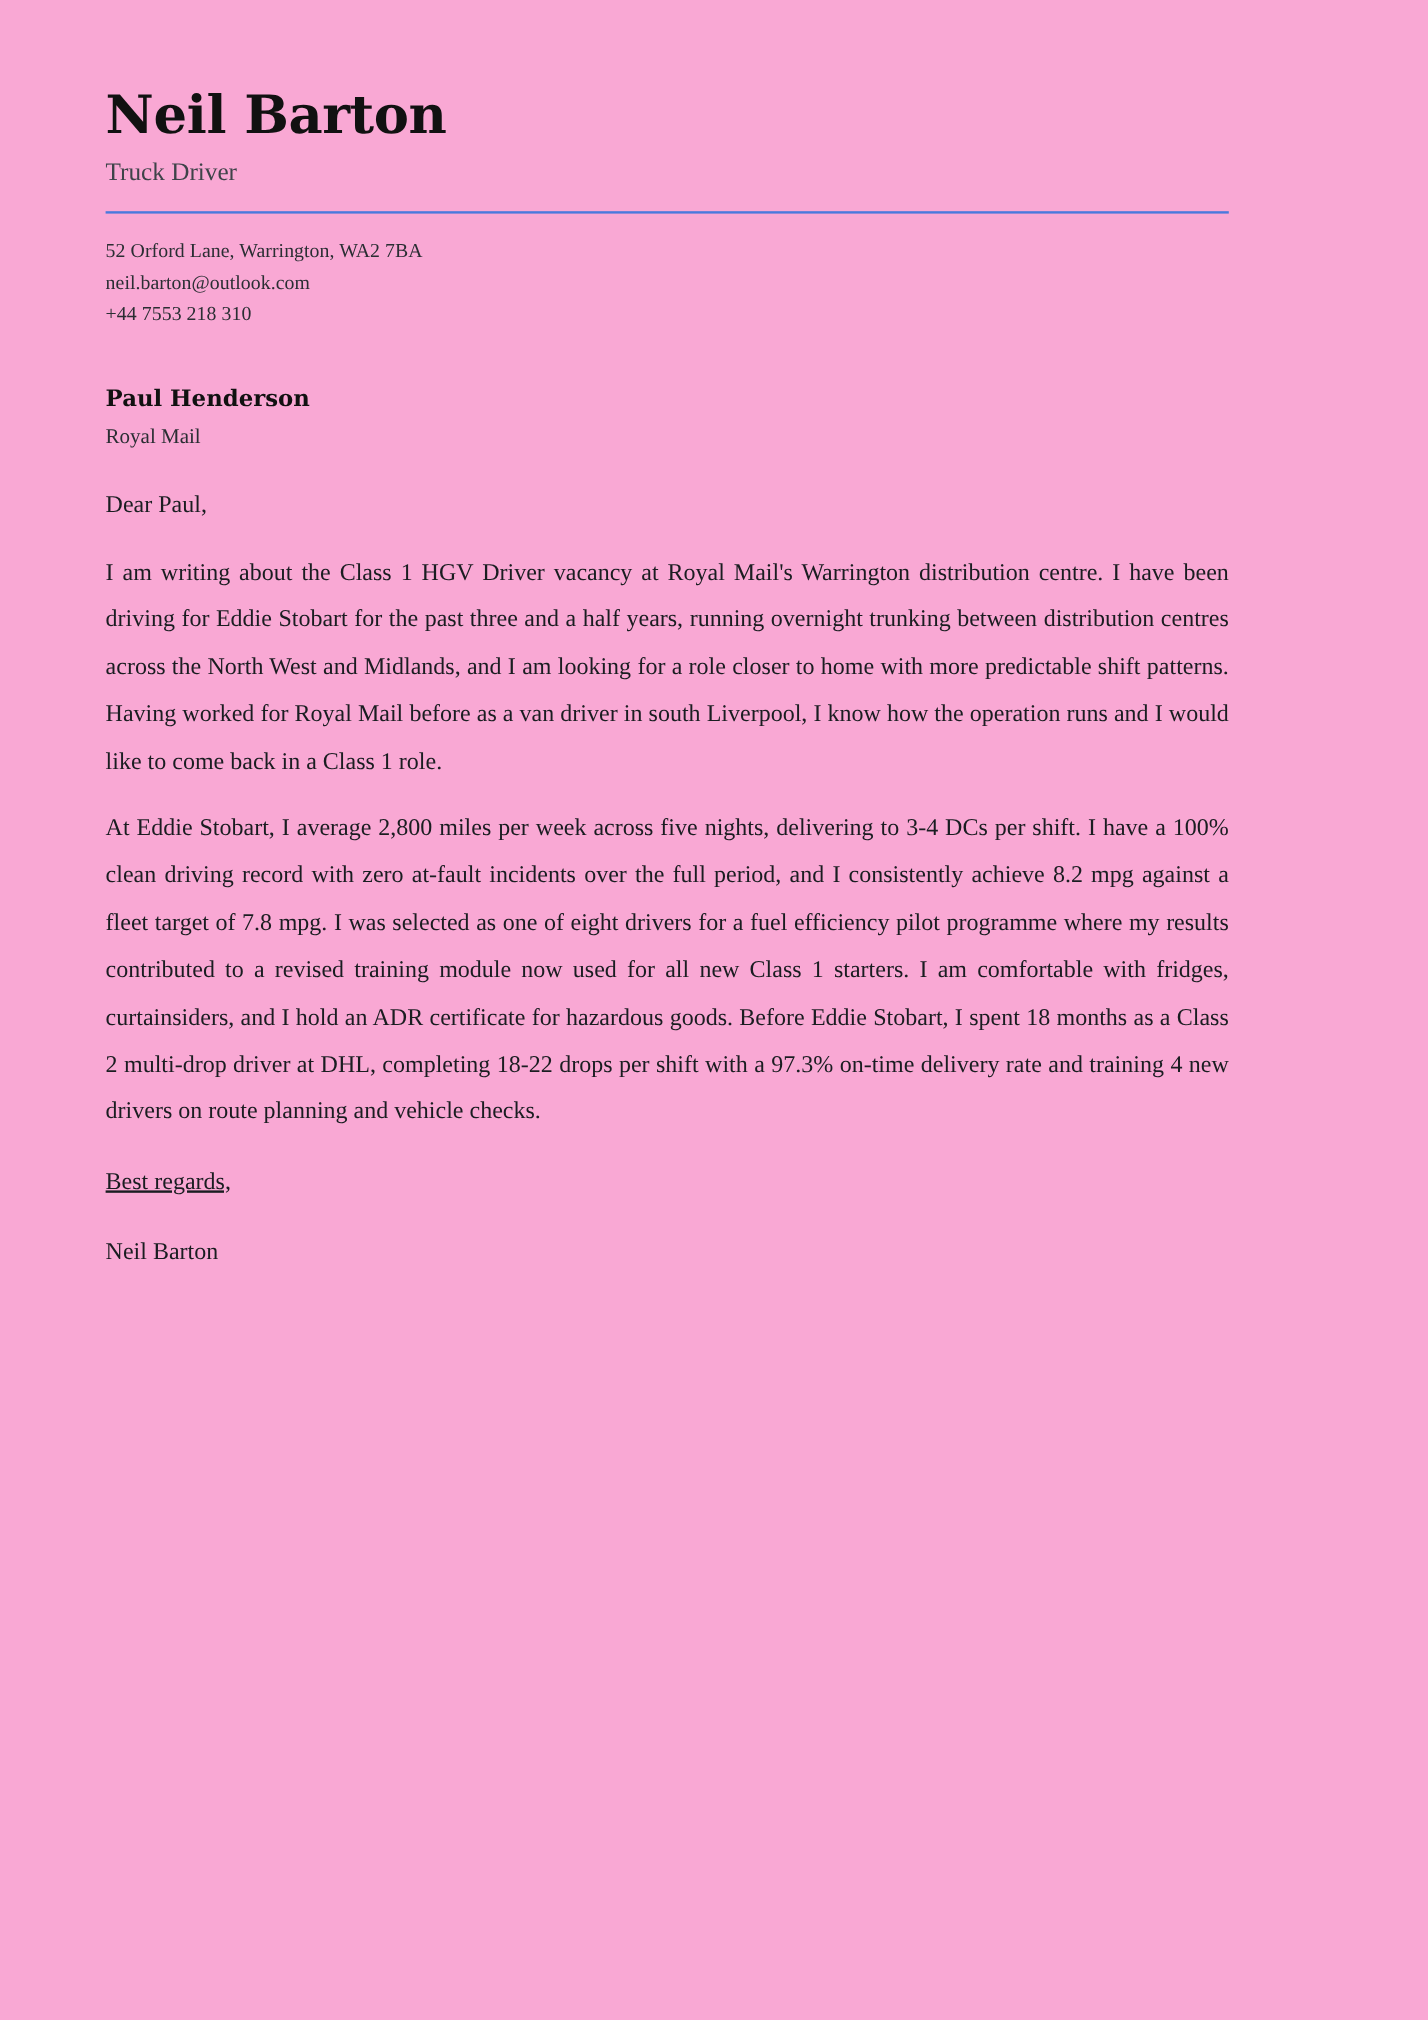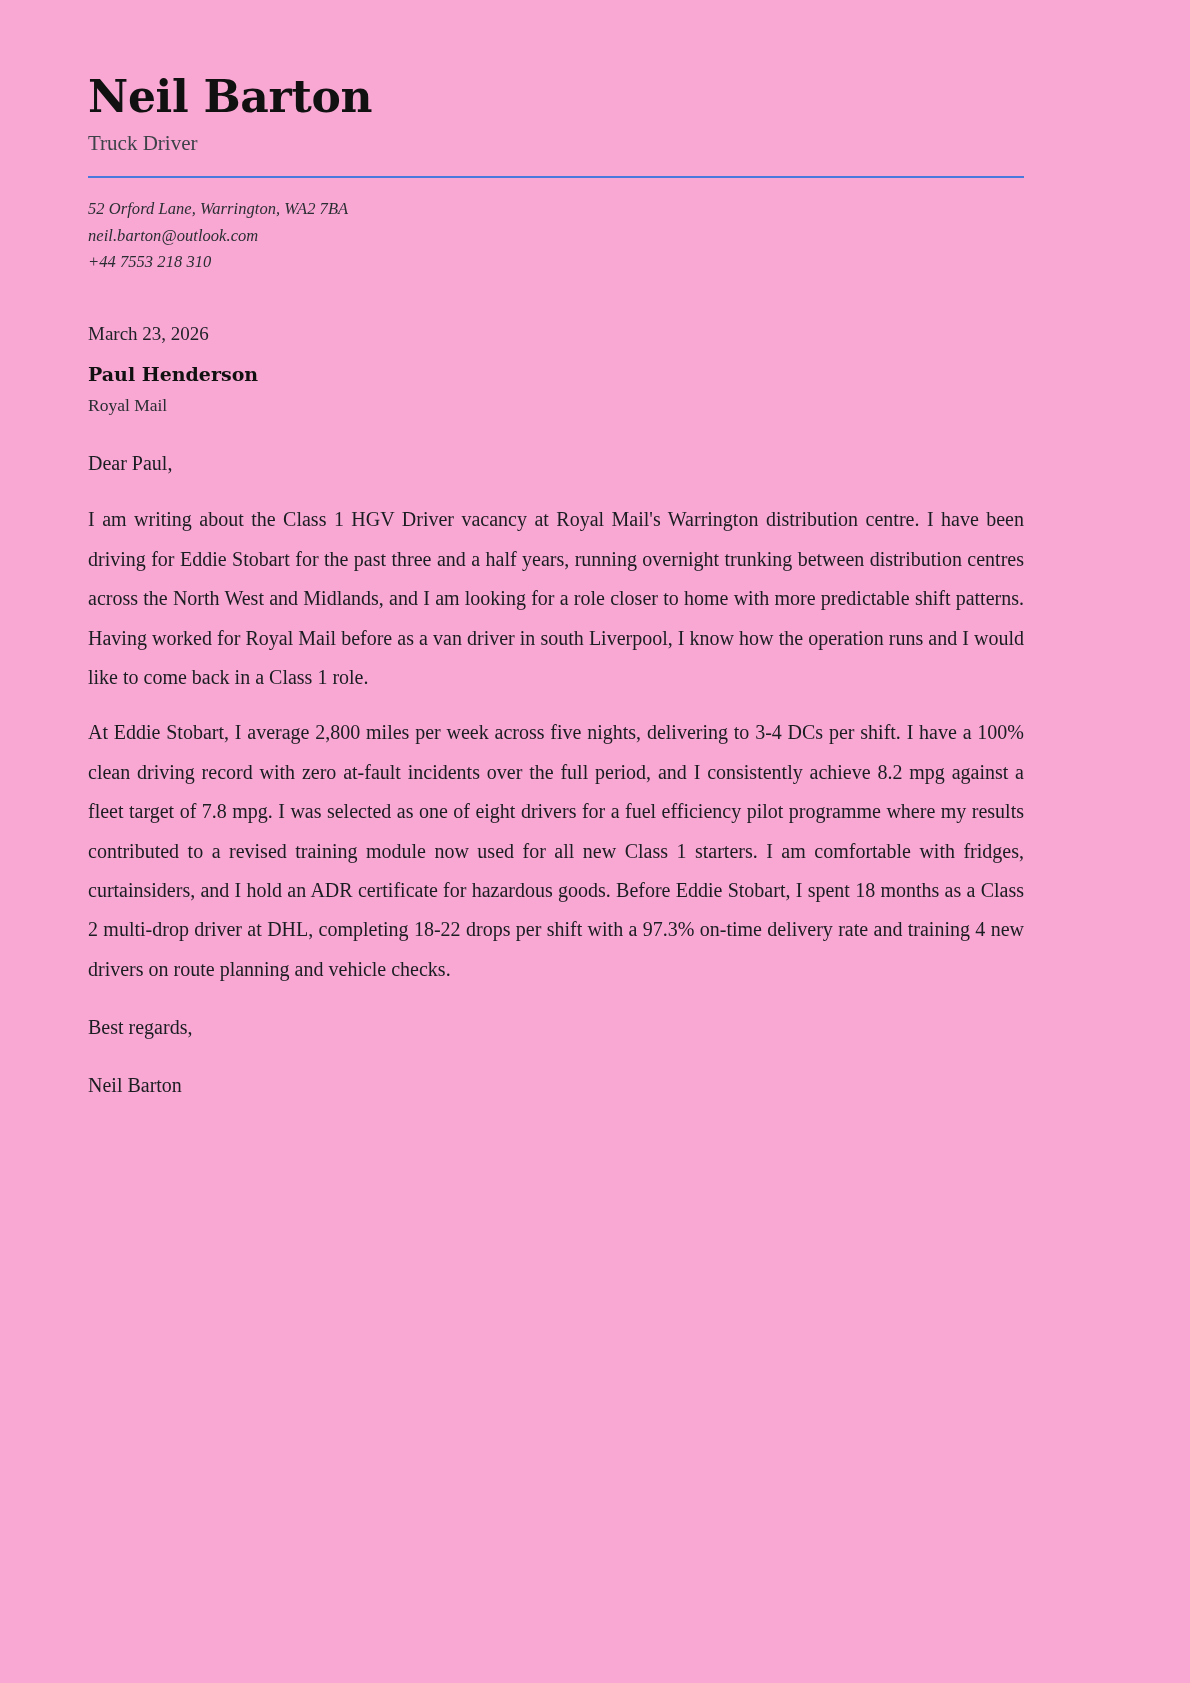--- a/index.html
+++ b/index.html
@@ -43,21 +43,20 @@
     font-weight: 400;
   }
   .header-rule {
     border: 0;
     border-top: 2.2px solid #4a79dd;
     margin: 0 0 18px 0;
     width: 100%;
   }
   .contact-block {
     margin-bottom: 44px;
-    font-style: italic;
   }
   .contact-line {
     font-size: 16.5px;
     line-height: 1.62;
     color: #2a2e33;
     letter-spacing: 0.05px;
   }
 
   
   .letter-date {
@@ -95,20 +94,21 @@
     text-align: justify;
     text-justify: inter-word;
     margin: 0 0 16px 0;
   }
   .closing-phrase {
     font-size: 20px;
     line-height: 1.6;
     color: #1a1d21;
     margin-top: 22px;
     margin-bottom: 26px;
+    text-decoration: underline;
   }
   .signature-name {
     font-size: 20px;
     line-height: 1.6;
     color: #1a1d21;
   }
 </style>
 </head>
 <body>
 
@@ -119,21 +119,20 @@
     <div class="candidate-title">Truck Driver</div>
     <hr class="header-rule">
     <div class="contact-block">
       <div class="contact-line">52 Orford Lane, Warrington, WA2 7BA</div>
       <div class="contact-line">neil.barton@outlook.com</div>
       <div class="contact-line">+44 7553 218 310</div>
     </div>
   </div>
 
   <div class="letter-meta">
-    <div class="letter-date">March 23, 2026</div>
     <div class="recipient-name">Paul Henderson</div>
     <div class="recipient-company">Royal Mail</div>
   </div>
 
   <div class="letter-body">
     <div class="salutation">Dear Paul,</div>
 
     <p class="letter-paragraph">I am writing about the Class 1 HGV Driver vacancy at Royal Mail's Warrington distribution centre. I have been driving for Eddie Stobart for the past three and a half years, running overnight trunking between distribution centres across the North West and Midlands, and I am looking for a role closer to home with more predictable shift patterns. Having worked for Royal Mail before as a van driver in south Liverpool, I know how the operation runs and I would like to come back in a Class 1 role.</p>
     <p class="letter-paragraph">At Eddie Stobart, I average 2,800 miles per week across five nights, delivering to 3-4 DCs per shift. I have a 100% clean driving record with zero at-fault incidents over the full period, and I consistently achieve 8.2 mpg against a fleet target of 7.8 mpg. I was selected as one of eight drivers for a fuel efficiency pilot programme where my results contributed to a revised training module now used for all new Class 1 starters. I am comfortable with fridges, curtainsiders, and I hold an ADR certificate for hazardous goods. Before Eddie Stobart, I spent 18 months as a Class 2 multi-drop driver at DHL, completing 18-22 drops per shift with a 97.3% on-time delivery rate and training 4 new drivers on route planning and vehicle checks.</p>
 

